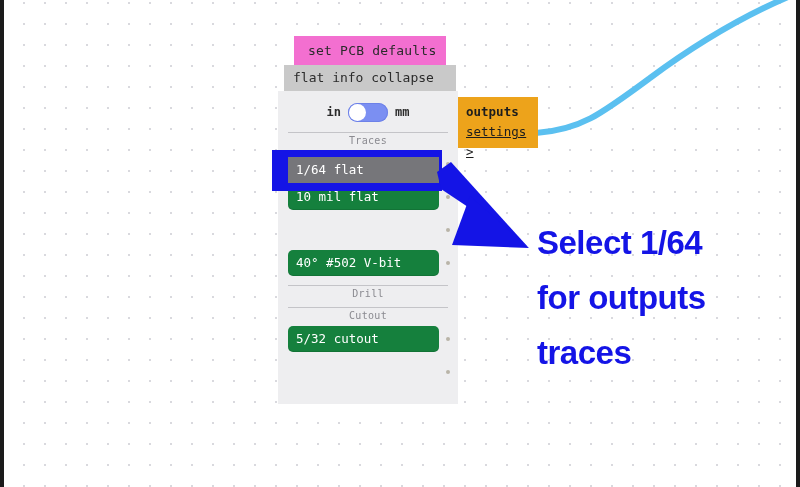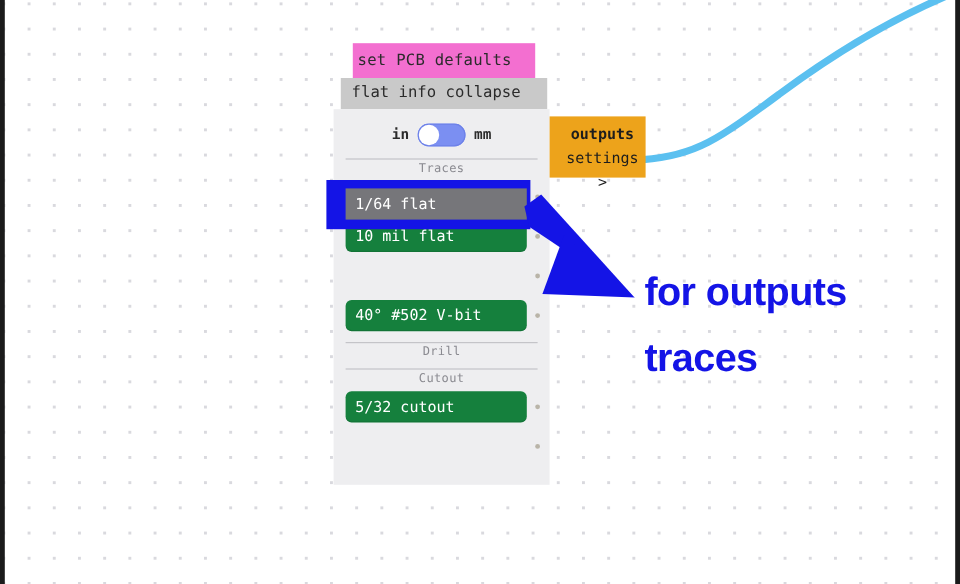--- a/index.html
+++ b/index.html
@@ -52,21 +52,21 @@
   }
   .node-title {
     box-sizing: border-box;
     height: 29px;
     line-height: 29px;
     background: #f36fd0;
     color: #2b2b2b;
     font-family: "DejaVu Sans Mono", "Liberation Mono", monospace;
     font-size: 13px;
     letter-spacing: .2px;
-    padding-left: 4px;
+    padding-left: 14px;
     width: 152px;
     margin-left: 16px;
   }
   .node-subbar {
     box-sizing: border-box;
     height: 26px;
     line-height: 26px;
     background: #c9c9c9;
     color: #2b2b2b;
     font-family: "DejaVu Sans Mono", "Liberation Mono", monospace;
@@ -193,32 +193,31 @@
 
   
   #outputs-node {
     position: absolute;
     left: 458px;
     top: 97px;
     width: 80px;
     background: #eda31b;
     padding: 5px 0 6px 0;
     z-index: 3;
-    text-align: center;
   }
   #outputs-node .line {
     font-family: "DejaVu Sans Mono", "Liberation Mono", monospace;
     font-size: 12.5px;
     color: #1d1d1d;
     padding-left: 8px;
     height: 20px;
     line-height: 20px;
   }
   #outputs-node .line.title { font-weight: bold; }
-  #outputs-node .line.link  { }
+  #outputs-node .line.link  { text-decoration: underline; }
 
   
   #arrow-svg {
     position: absolute;
     left: 0; top: 0;
     width: 800px; height: 487px;
     pointer-events: none;
     z-index: 6;
   }
   #annotation {
@@ -308,17 +307,18 @@
   <div id="sel-box">
     <div class="inner">1/64 flat</div>
   </div>
 
   <svg id="arrow-svg" viewBox="0 0 800 487">
     <path d="M 437 172 L 451 162 L 528 247 L 441 189 Z" fill="#1414e6"></path>
     <path d="M 470 196 L 529 248 L 452 245 Z" fill="#1414e6"></path>
   </svg>
 
   <div id="annotation">
+    <div>Select 1/64</div>
     <div>for outputs</div>
     <div>traces</div>
   </div>
 
 </div>
 
 </body></html>

